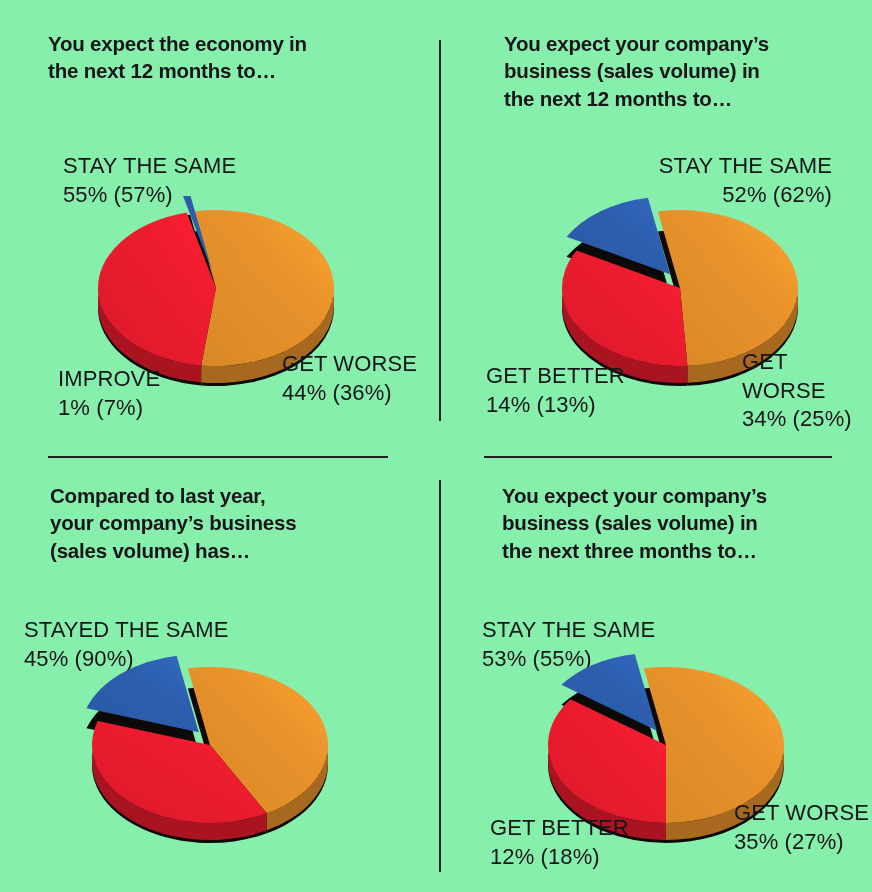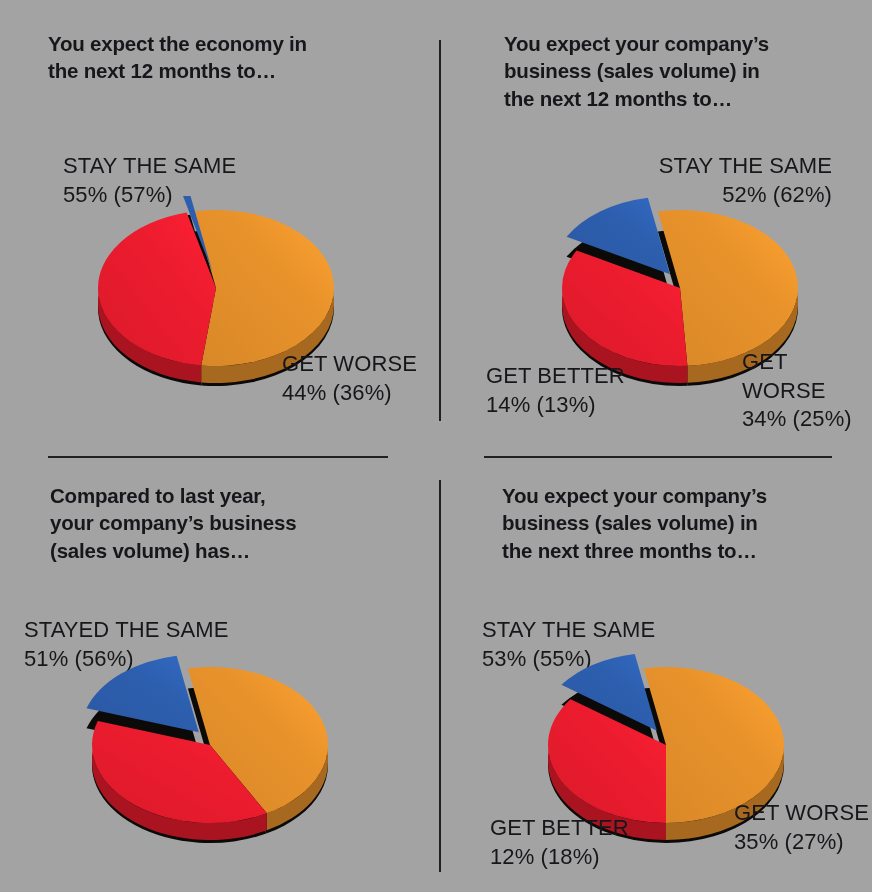--- a/index.html
+++ b/index.html
@@ -4,21 +4,21 @@
 <style>
   html, body {
     margin: 0;
     padding: 0;
     background: #ebe2df;
   }
   #page {
     position: relative;
     width: 872px;
     height: 892px;
-    background: #a3a3a3;
+    background: #86efac;
     font-family: "Liberation Sans", sans-serif;
     overflow: hidden;
   }
   .panel {
     position: absolute;
     width: 436px;
     height: 446px;
     box-sizing: border-box;
   }
   .panel-tl { left: 0;   top: 0; }
@@ -114,20 +114,22 @@
           <g>
             <path d="M 128 92 L 113.21067843941208 169.38494670252925 A 118 78 0 0 1 98.65459331454707 16.450513431966783 Z" fill="url(#g0_1)"></path>
             <title>GET WORSE 44%</title>
           </g>
           <g>
             <path d="M 124.29156489625876 75.40941504704129 L 94.94615821080583 -0.1400715209919241 A 118 78 0 0 1 102.18056977514316 -1.2089905097964078 Z" fill="url(#g0_2)"></path>
             <title>IMPROVE 1%</title>
           </g>
         </svg>
       </div>
+    <div class="lbl" style="left:58px; top:365px;">IMPROVE
+1% (7%)</div>
     <div class="lbl" style="left:282px; top:350px;">GET WORSE
 44% (36%)</div>
   </div>
 
   <div class="panel panel-tr">
     <div class="panel-title" style="width:320px;">You expect your company’s
 business (sales volume) in
 the next 12 months to…</div>
     <div class="lbl lbl-r" style="left:160px; top:152px; width:236px;">STAY THE SAME
 52% (62%)</div>
@@ -175,21 +177,21 @@
 14% (13%)</div>
     <div class="lbl" style="left:306px; top:348px;">GET WORSE
 34% (25%)</div>
   </div>
 
   <div class="panel panel-bl">
     <div class="panel-title" style="width:340px;">Compared to last year,
 your company’s business
 (sales volume) has…</div>
     <div class="lbl" style="left:20px; top:170px;">STAYED THE SAME
-51% (56%)</div>
+45% (90%)</div>
     <div class="chart-wrap" style="left:78px; top:207px;" id="chart-2">
         <svg width="300" height="215" viewBox="0 0 300 215">
           <defs>
             <linearGradient id="g2_0" x1="0" y1="1" x2="1" y2="0">
               <stop offset="0" stop-color="rgb(216,136,40)"></stop>
               <stop offset="0.62" stop-color="#e8922b"></stop>
               <stop offset="1" stop-color="rgb(255,164,48)"></stop>
             </linearGradient>
             <linearGradient id="g2_1" x1="0" y1="1" x2="1" y2="0">
               <stop offset="0" stop-color="rgb(219,26,43)"></stop>

